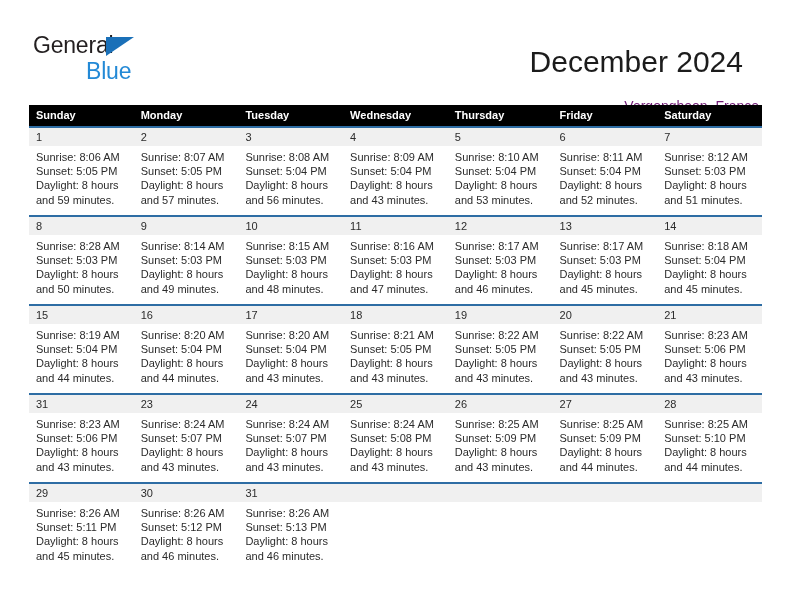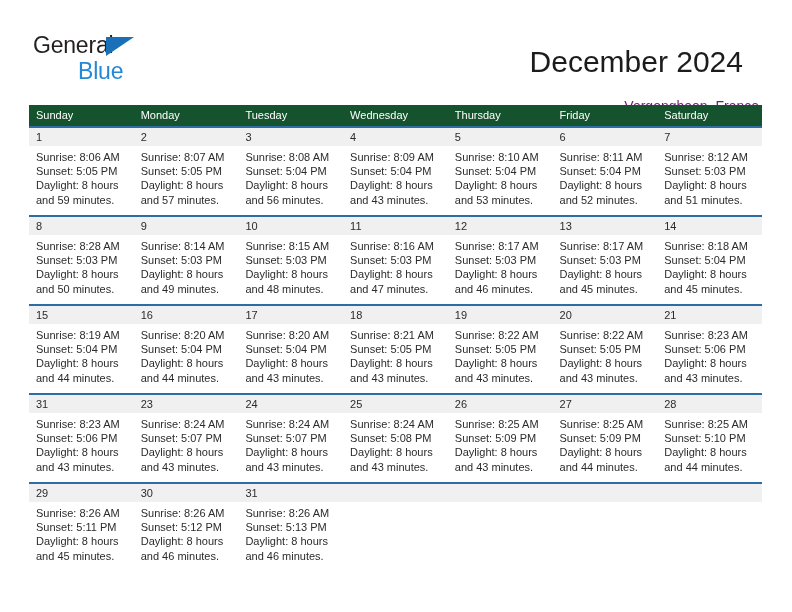--- a/index.html
+++ b/index.html
@@ -48,21 +48,21 @@
     position: absolute;
     left: 73px;
     top: 5px;
     width: 0;
     height: 0;
     border-left: 28px solid #1a70b8;
     border-bottom: 19px solid transparent;
   }
   .brand-line2 {
     position: absolute;
-    left: 45px;
+    left: 53px;
     top: 26px;
     font-size: 23px;
     line-height: 26px;
     color: #2389d6;
     letter-spacing: -0.2px;
   }
 
   .titleblock {
     position: absolute;
     right: 0;
@@ -90,24 +90,24 @@
     position: absolute;
     left: 29px;
     top: 105px;
     width: 733px;
     border-collapse: collapse;
     table-layout: fixed;
   }
   .calendar col { width: 104.71px; }
 
   thead th {
-    background: #14532d;
+    background: #000000;
     color: #ffffff;
     font-size: 11px;
-    font-weight: normal;
+    font-weight: bold;
     text-align: left;
     padding: 4px 0 5px 7px;
     height: 11px;
     border: none;
   }
 
   .week-row td {
     vertical-align: top;
     padding: 0;
     border: none;

